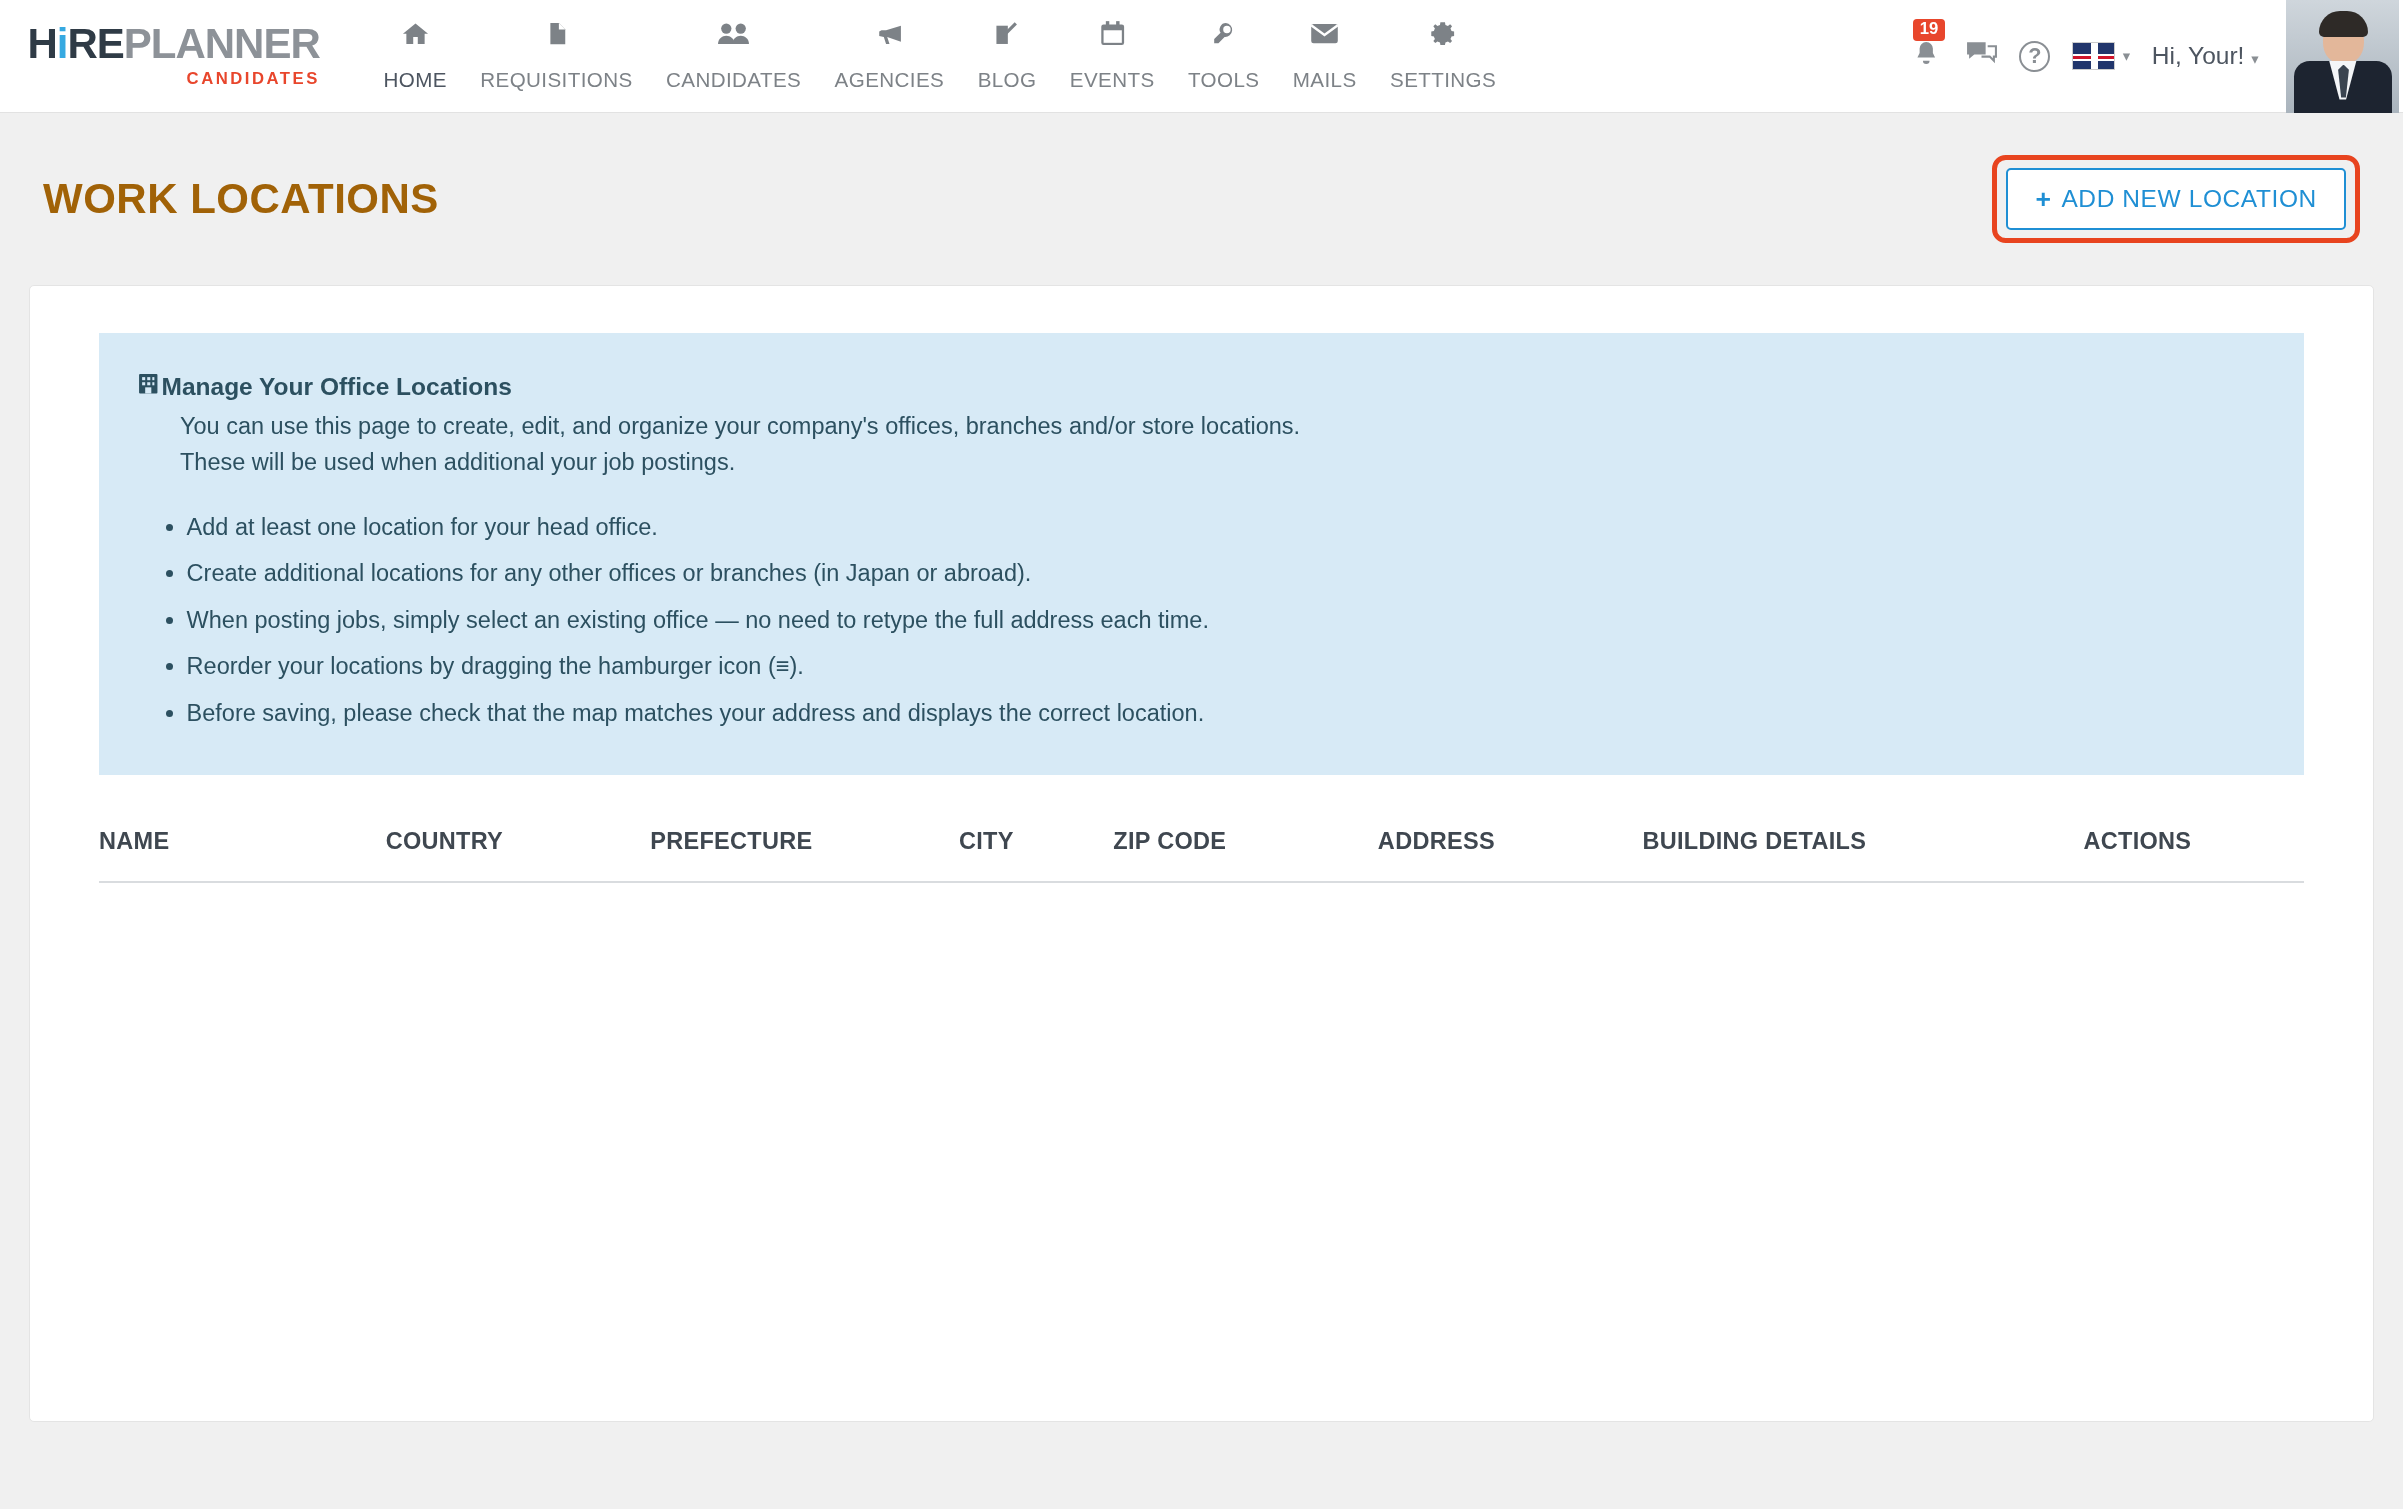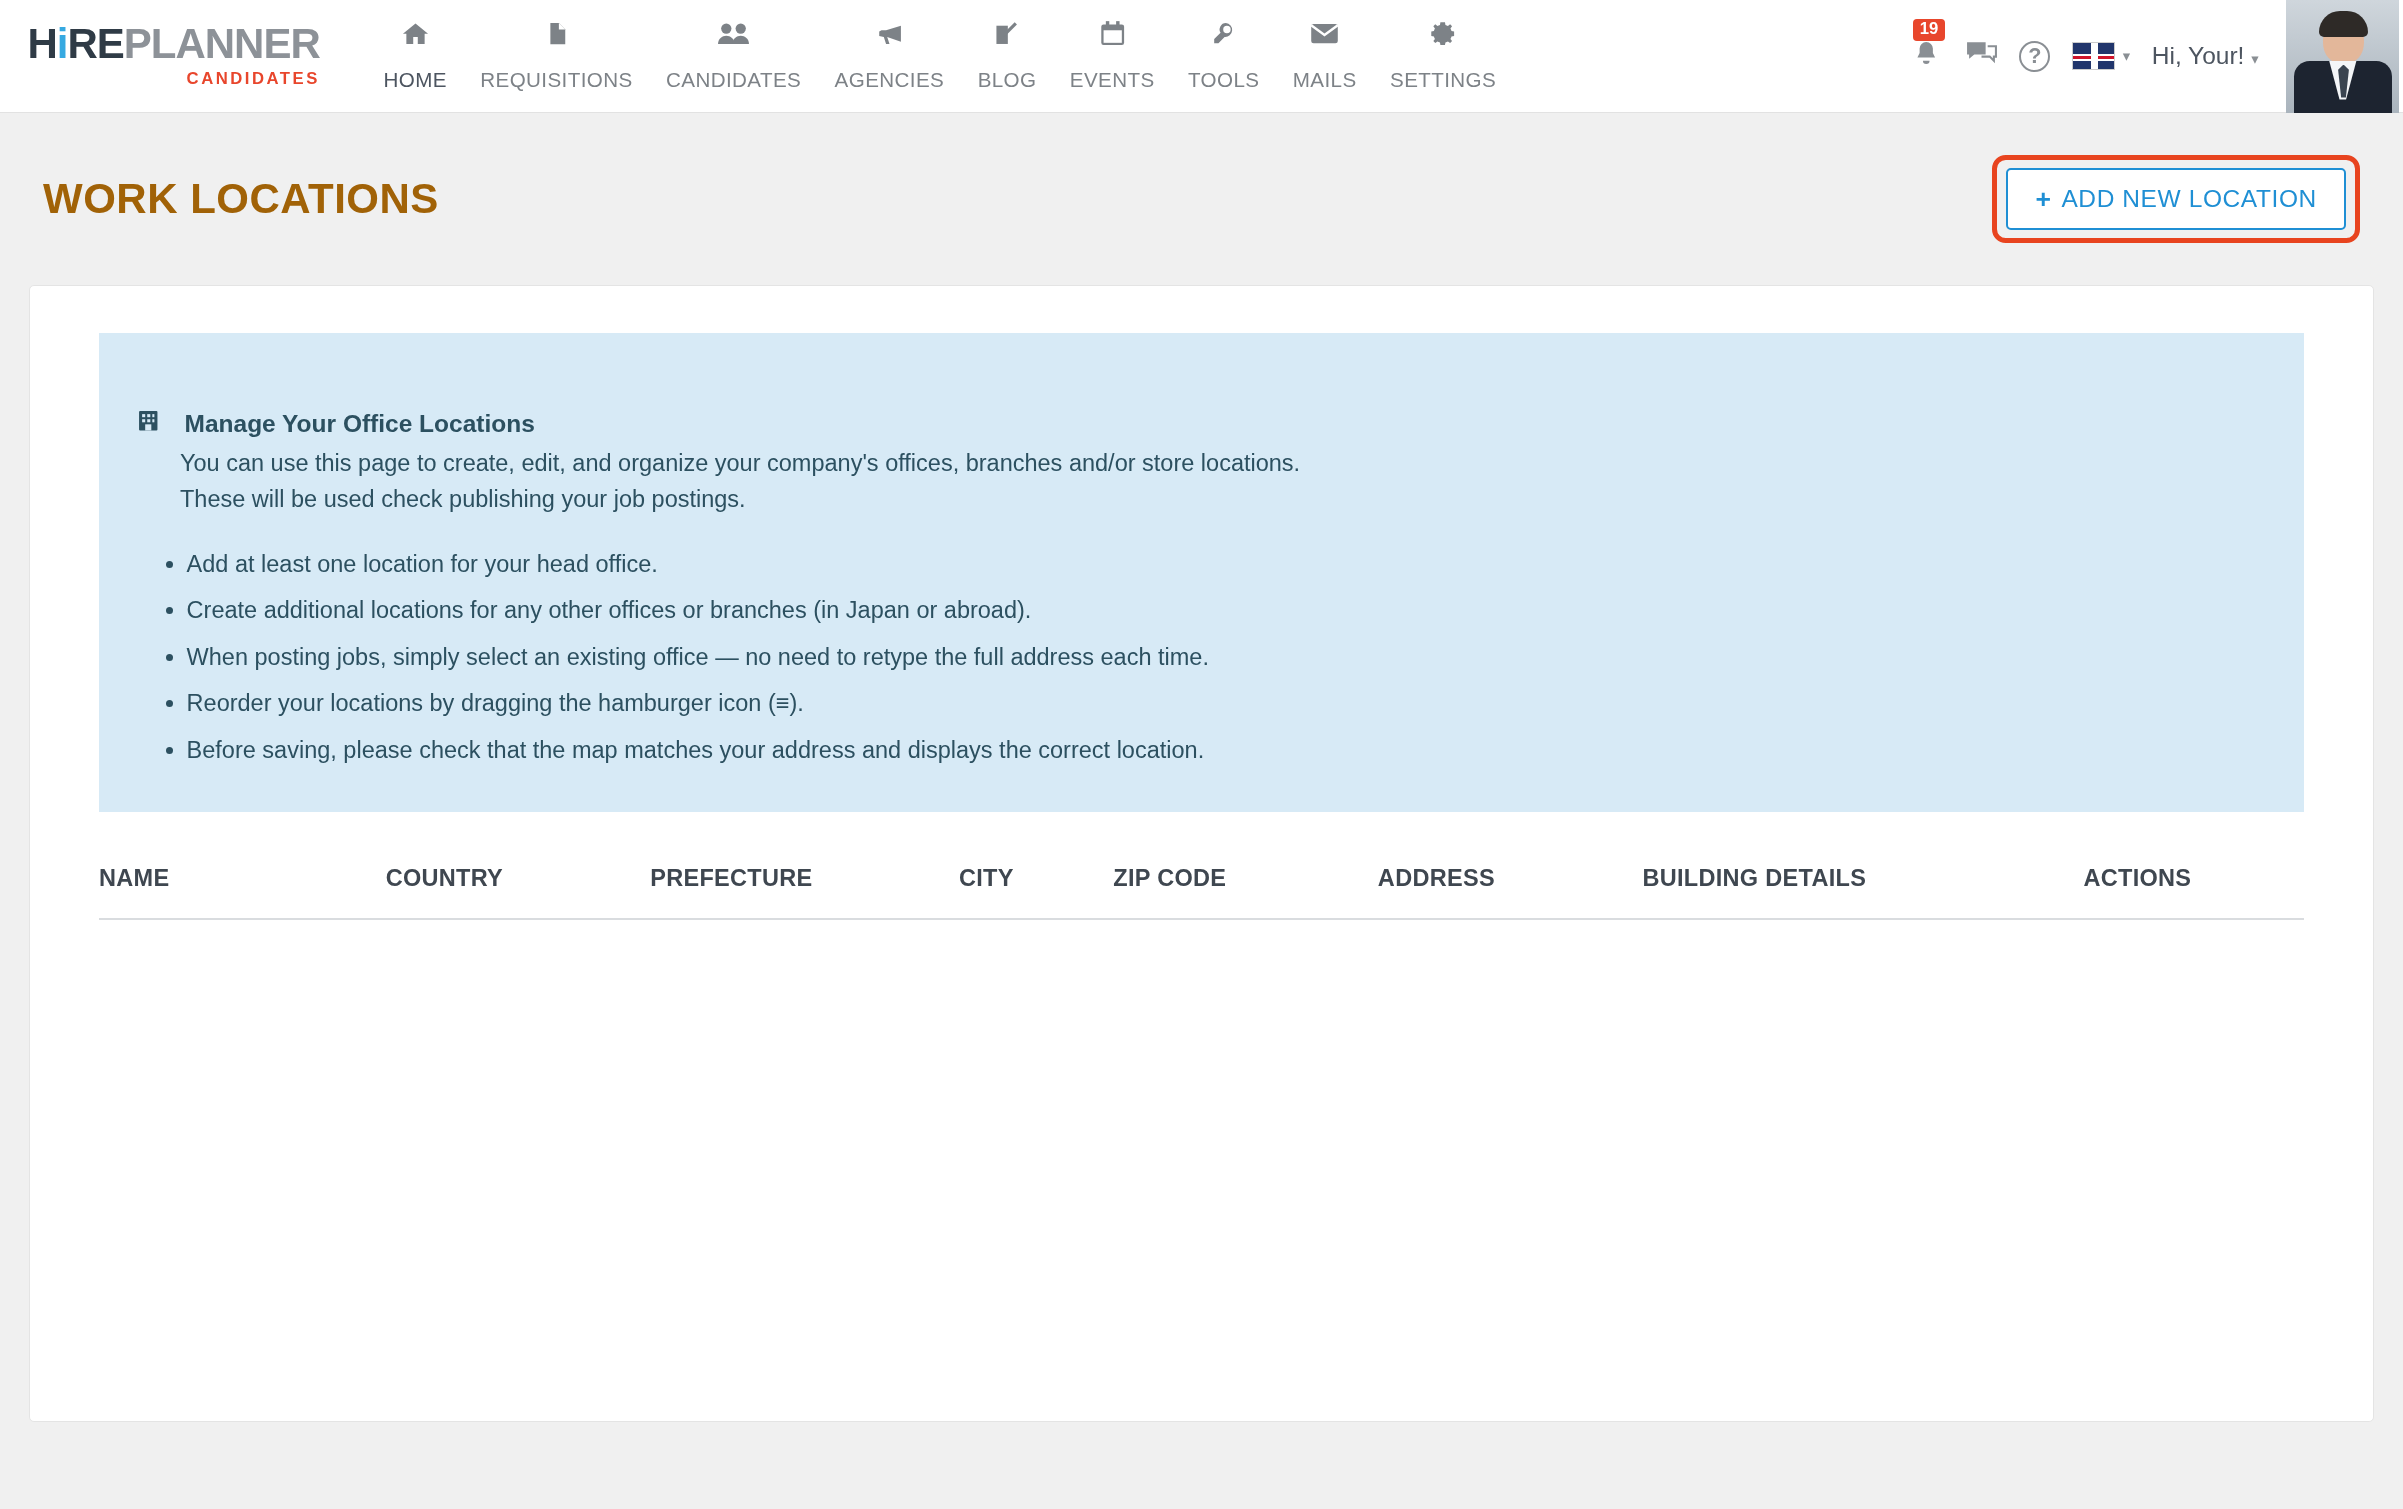--- a/index.html
+++ b/index.html
@@ -215,22 +215,21 @@
     padding: 35px 37px 33px 37px;
     font-size: 23.5px;
     line-height: 1.52;
   }
   .info-title {
     font-weight: bold;
     font-size: 24.5px;
     margin-bottom: 3.9px;
     display: flex;
     align-items: flex-start;
-    gap: 24px;
-    margin-top: 37px;
+    gap: 1px;
   }
   .info-line { display: block; margin-left: 44px; }
   .info-list {
     margin: 29px 0 0 17.6px;
     padding-left: 33px;
   }
   .info-list li { margin-bottom: 10.8px; }
 
   
   table.loc-table {
@@ -409,21 +408,21 @@
             <rect x="16" y="6" width="2" height="3" fill="#d7eaf6"></rect>
             <rect x="6" y="11" width="3" height="3" fill="#d7eaf6"></rect>
             <rect x="11" y="11" width="3" height="3" fill="#d7eaf6"></rect>
             <rect x="16" y="11" width="2" height="3" fill="#d7eaf6"></rect>
             <rect x="9" y="16" width="6" height="6" fill="#d7eaf6"></rect>
           </svg>
       </span>
       <span>Manage Your Office Locations</span>
     </div>
     <span class="info-line">You can use this page to create, edit, and organize your company's offices, branches and/or store locations.</span>
-    <span class="info-line">These will be used check publishing your job postings.</span>
+    <span class="info-line">These will be used when additional your job postings.</span>
     <ul class="info-list">
       <li>Add at least one location for your head office.</li>
       <li>Create additional locations for any other offices or branches (in Japan or abroad).</li>
       <li>When posting jobs, simply select an existing office — no need to retype the full address each time.</li>
       <li>Reorder your locations by dragging the hamburger icon (≡).</li>
       <li>Before saving, please check that the map matches your address and displays the correct location.</li>
     </ul>
   </div>
 
   <table class="loc-table">

